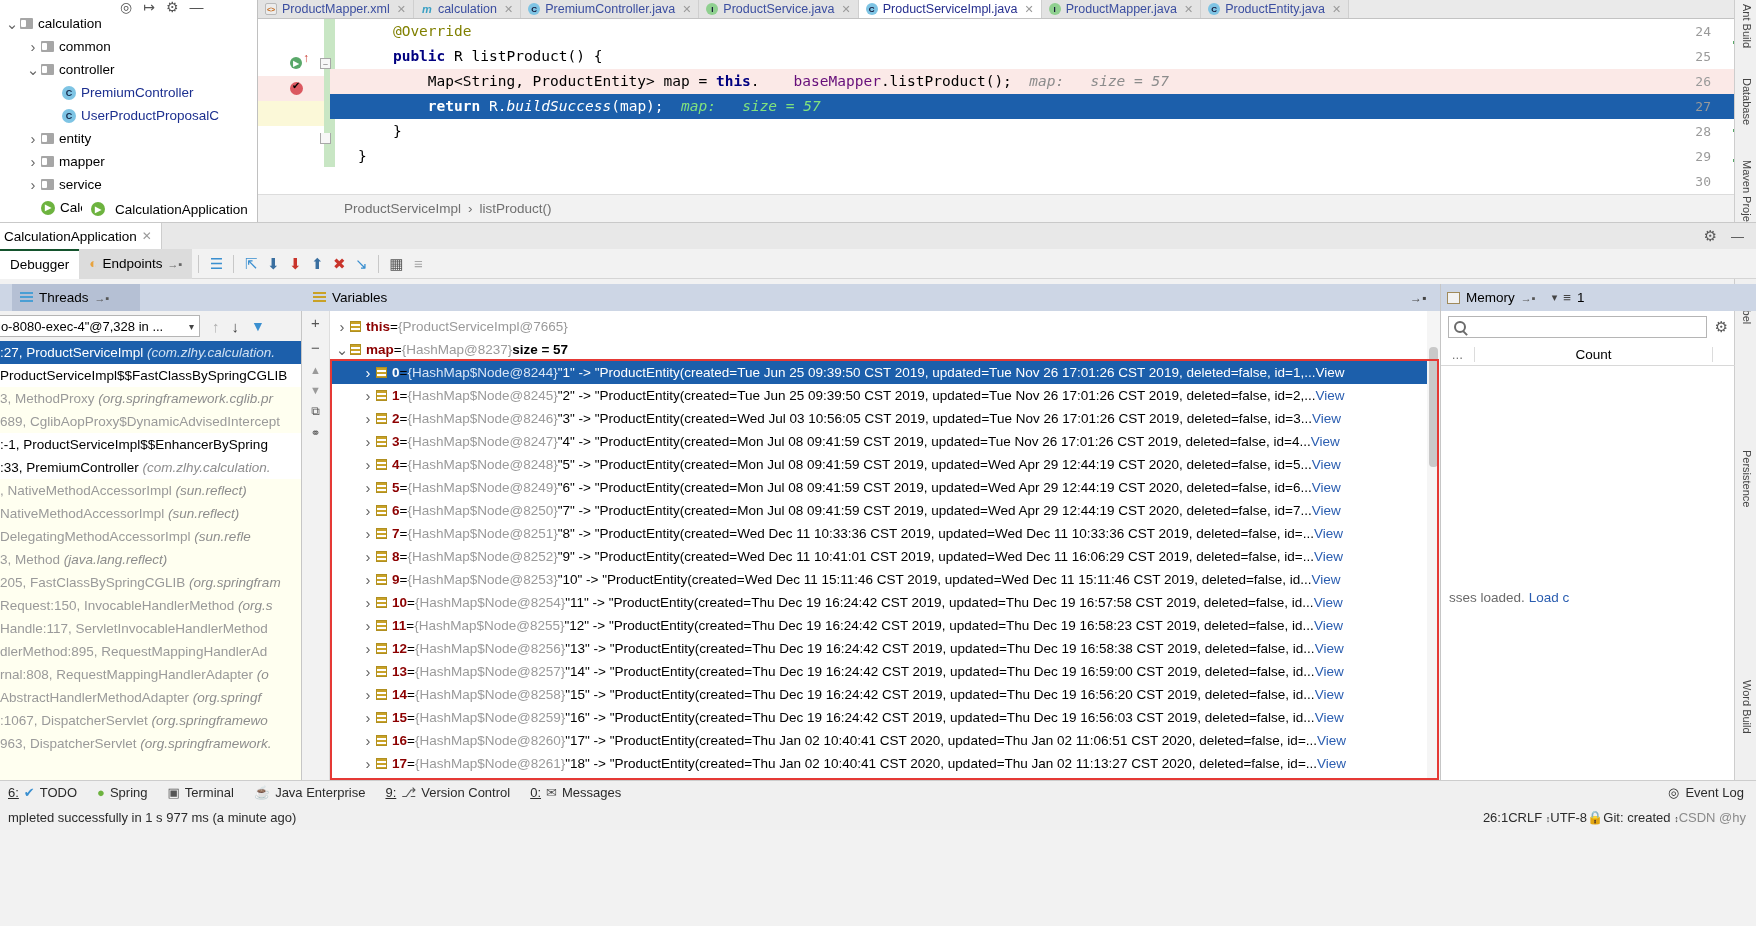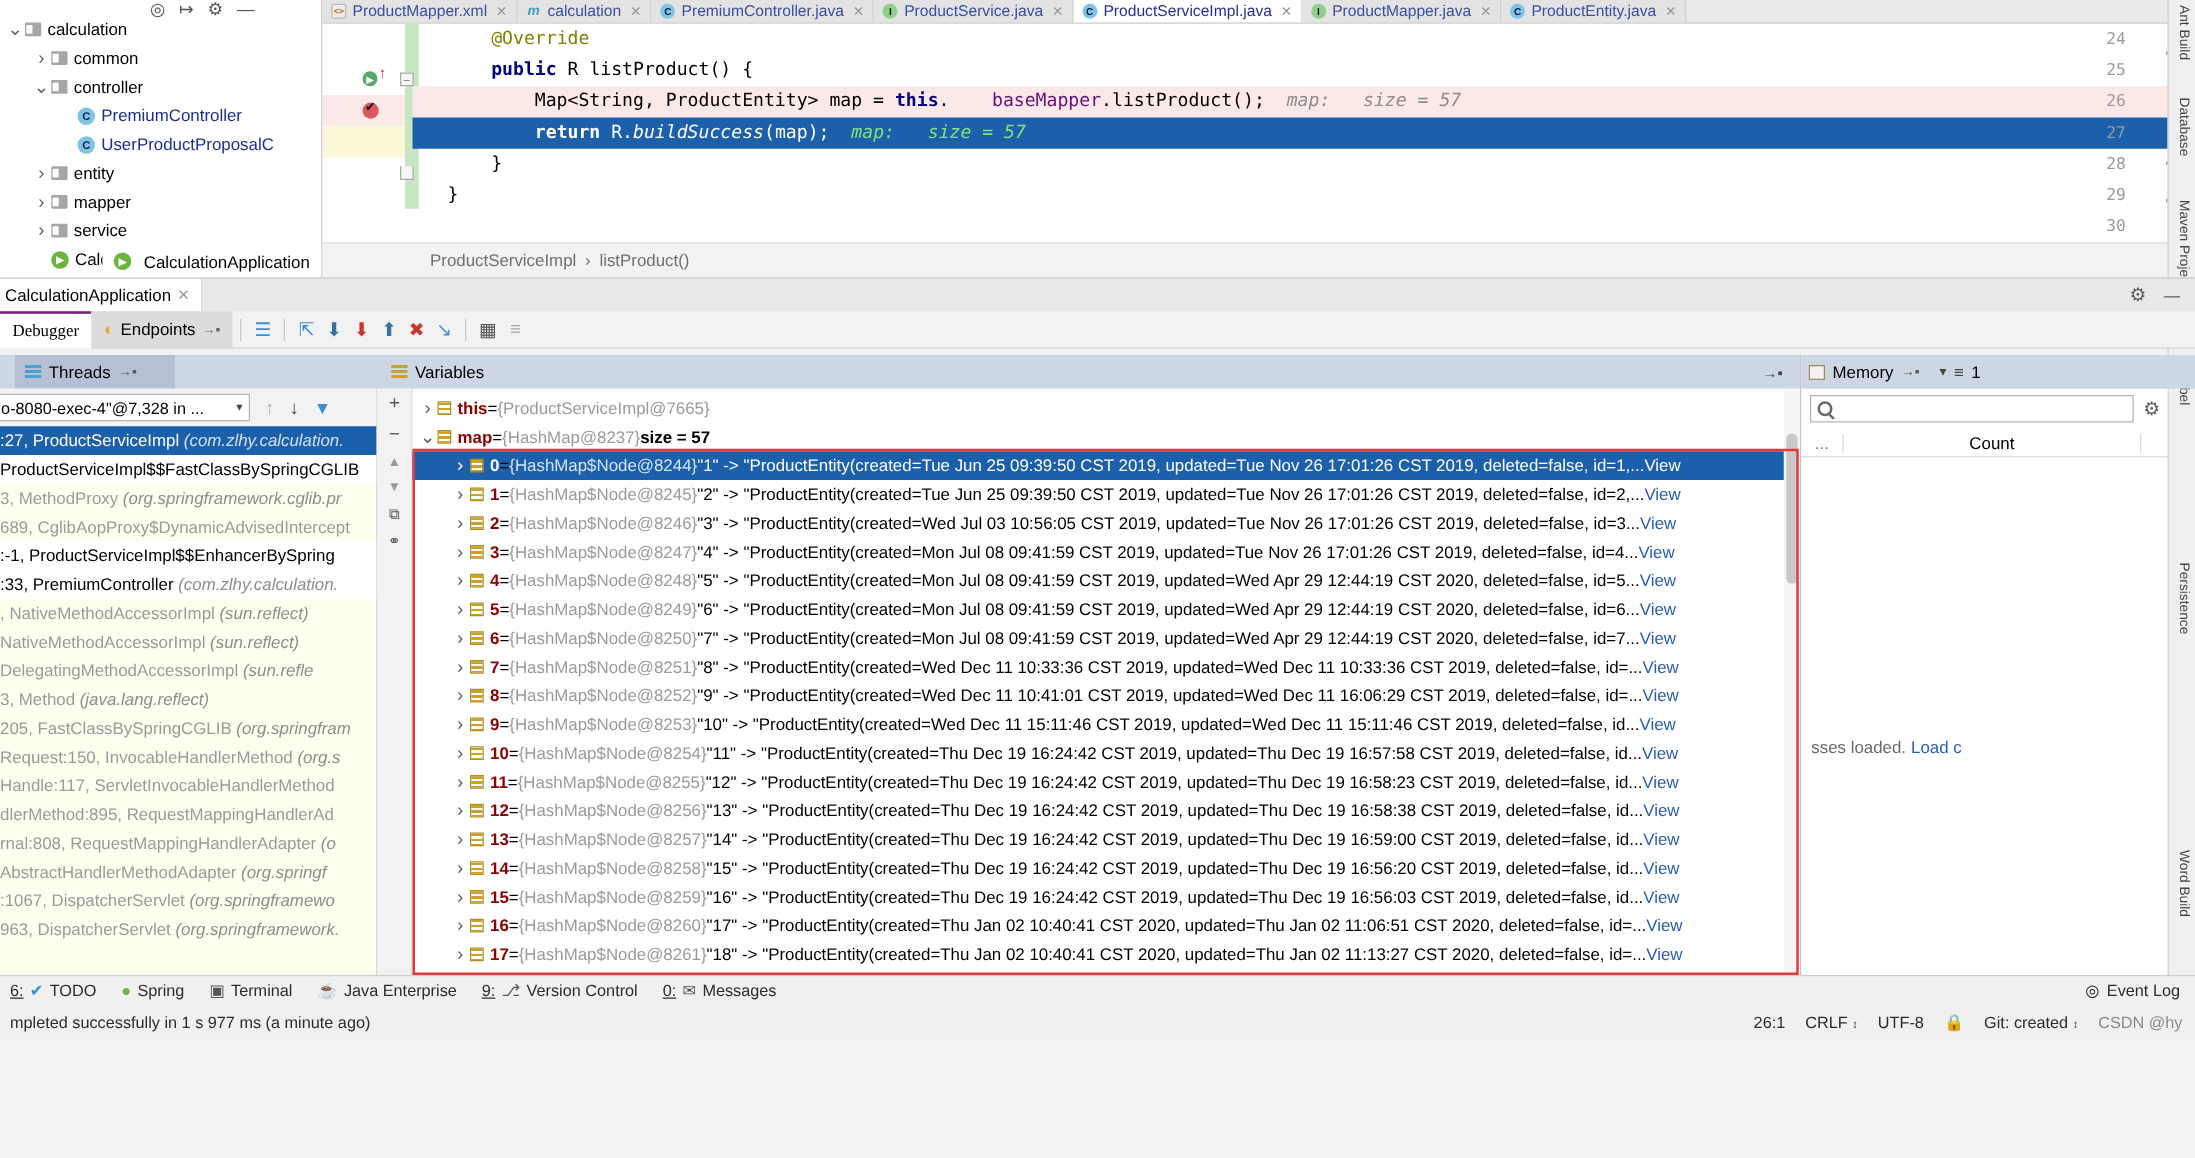--- a/index.html
+++ b/index.html
@@ -78,21 +78,21 @@
     background:#ffffff; overflow:hidden;
   }
   #gutter{
     position:absolute;left:0;top:0;width:72px;height:175px;background:#f0f0f0;
     border-right:0px;
   }
   #annot-strip{
     position:absolute;left:66px;top:0;width:11px;height:148px;background:#c8e6c4;
   }
   .ln{
-    position:absolute; right:45px; width:26px; text-align:left;
+    position:absolute; right:45px; width:26px; text-align:right;
     font-family:"DejaVu Sans Mono", monospace; font-size:13px; color:#9a9a9a;
   }
   .codeline{
     position:absolute; left:72px; right:0; height:25px; line-height:25px;
     font-family:"DejaVu Sans Mono", monospace; font-size:14.5px; white-space:pre;
     padding-left:28px;
   }
   .kw{ color:#000080; font-weight:bold; }
   .anno{ color:#808000; }
   .fld{ color:#660e7a; font-weight:normal;margin-left:34px; }
@@ -153,21 +153,21 @@
   #dbg-head-right{ margin-left:auto; display:flex; align-items:center; gap:14px; padding-right:12px; color:#4d4d4d; }
 
   #dbg-toolbar{
     position:absolute; left:0; top:249px; width:1756px; height:30px;
     background:#f2f2f2; display:flex; align-items:center; border-bottom:1px solid #d5d5d5;
   }
   .dtab{
     height:30px; padding:0 10px; display:flex; align-items:center; gap:5px;
     font-size:13.5px; color:#000;
   }
-  .dtab.active{ background:#ffffff; border-top:2px solid #701a75;font-family:Liberation Serif, serif; }
+  .dtab.active{ background:#ffffff; border-top:2px solid #14532d; }
   .dtab.inactive{ background:#dcdcdc; }
   .tb-sep{ width:1px; height:18px; background:#c8c8c8; margin:0 6px; }
   .tb-ic{ width:22px; height:22px; display:flex; align-items:center; justify-content:center; font-size:15px; }
 
   
   #panel-heads{
     position:absolute; left:0; top:284px; width:1756px; height:27px;
     background:#cdd6e5;
   }
   .phead{
@@ -284,21 +284,21 @@
   }
   #toolwin-bar .twitem{ display:flex; align-items:center; gap:5px; color:#2b2b2b; white-space:nowrap; }
   #toolwin-bar .num{ text-decoration:underline; }
   #toolwin-right{ margin-left:auto; display:flex; align-items:center; gap:6px; padding-right:12px; color:#2b2b2b; }
 
   #status-bar{
     position:absolute; left:0; top:804px; width:1756px; height:26px;
     background:#f0f0f0; display:flex; align-items:center; font-size:13px; color:#2b2b2b;
   }
   #status-left{ padding-left:8px; white-space:nowrap; }
-  #status-right{ margin-left:auto; display:flex; align-items:center; gap:16px; padding-right:10px;justify-content:flex-end; }
+  #status-right{ margin-left:auto; display:flex; align-items:center; padding-right:10px;justify-content:flex-end; }
   .magnifier{
     display:inline-block;width:12px;height:12px;border:2px solid #6a6a6a;border-radius:50%;
     position:relative;
   }
   .magnifier:after{
     content:"";position:absolute;right:-4px;bottom:-3px;width:6px;height:2px;
     background:#6a6a6a;transform:rotate(45deg);
   }
   .gear{ font-size:15px; color:#5a5a5a; }
 </style>

